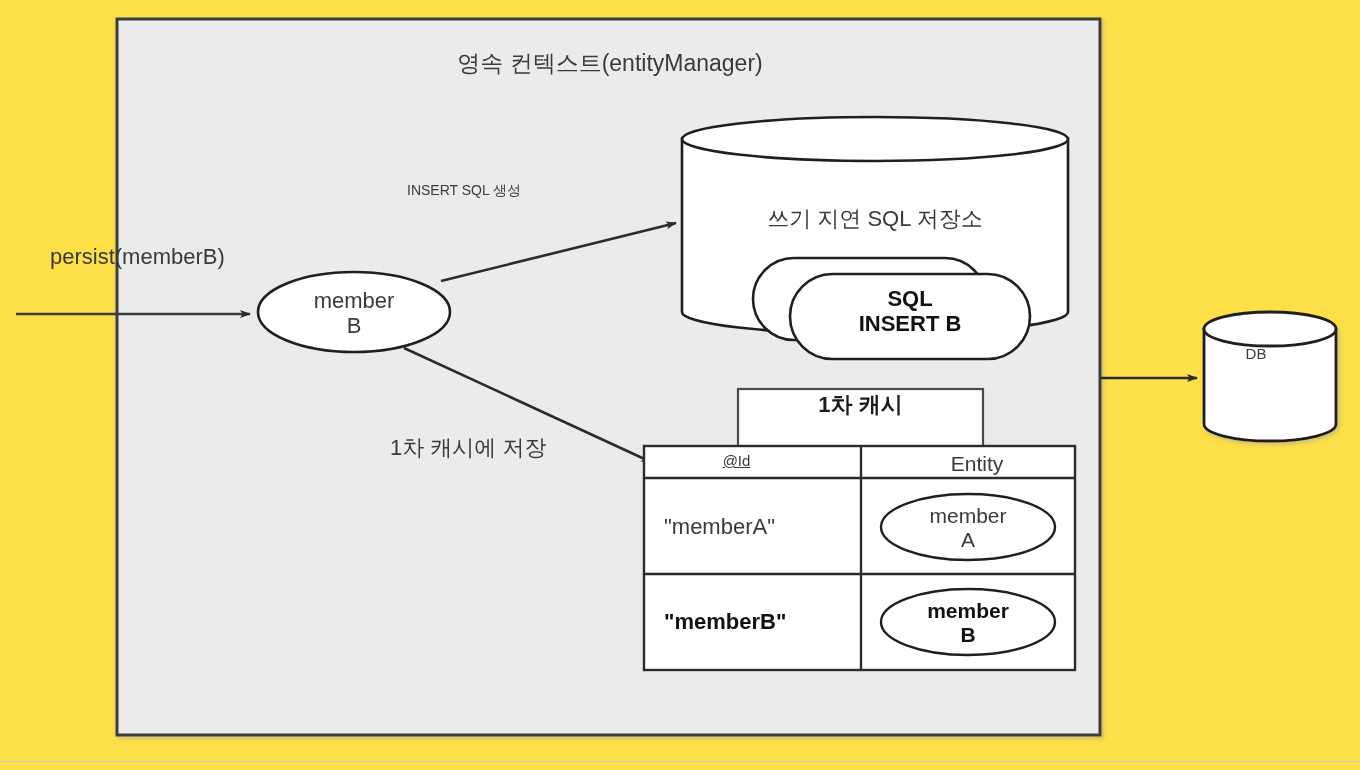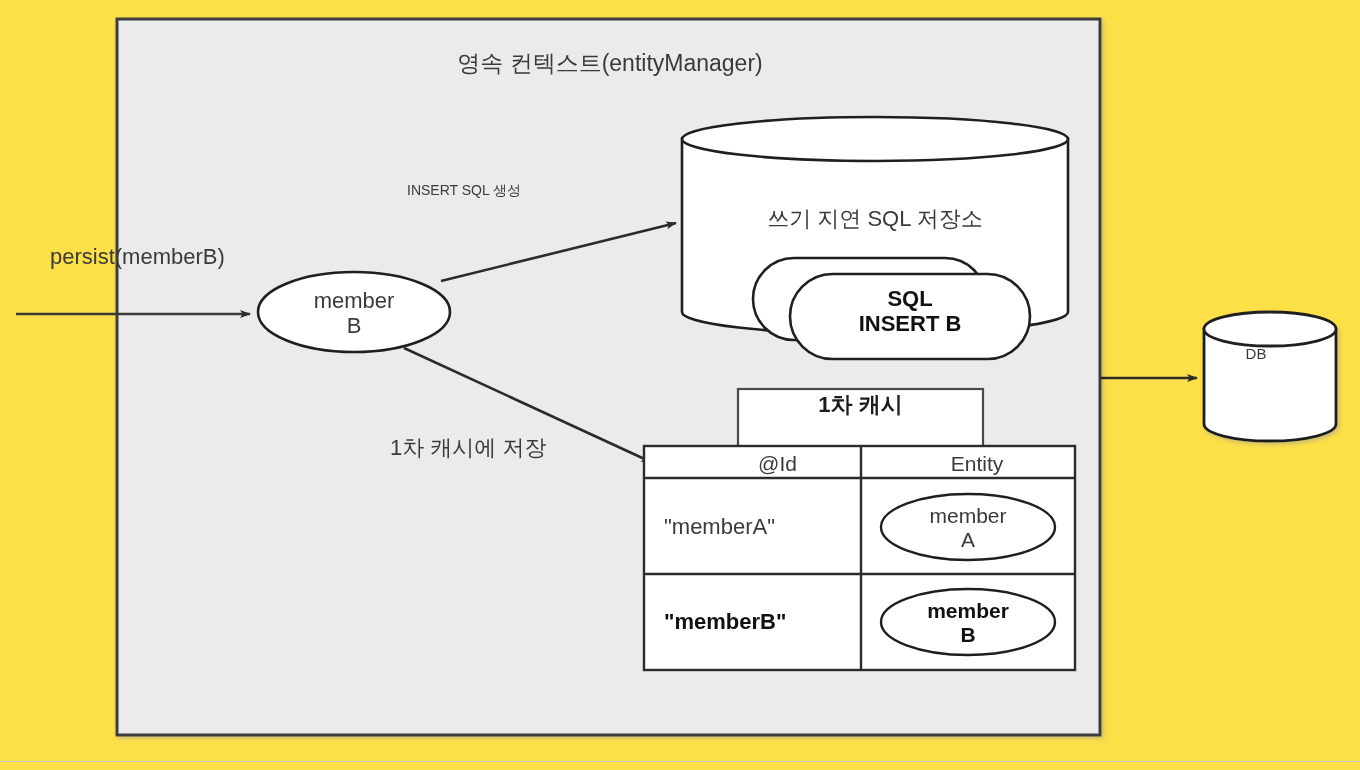--- a/index.html
+++ b/index.html
@@ -133,21 +133,21 @@
 
   <div class="lbl center-box" style="left:682px; top:206px; width:386px; font-size:22px;">쓰기 지연 SQL 저장소</div>
 
   <div class="lbl center-box bold" style="left:790px; top:286px; width:240px; font-size:22px;">
     <span>SQL</span>
     <span>INSERT B</span>
   </div>
 
   <div class="lbl center-box dark" style="left:738px; top:392px; width:245px; font-size:22px; font-weight:bold;">1차 캐시</div>
 
-  <div class="lbl center-box" style="left:669px; top:452px; width:217px; font-size:21px;">@Id</div>
+  <div class="lbl center-box" style="left:628px; top:452px; width:217px; font-size:15px;text-decoration:underline;">@Id</div>
 
   <div class="lbl center-box" style="left:861px; top:452px; width:232px; font-size:21px;">Entity</div>
 
   <div class="lbl" style="left:664px; top:514px; font-size:22px;">"memberA"</div>
 
   <div class="lbl center-box" style="left:881px; top:504px; width:174px; font-size:21px;">
     <span>member</span>
     <span>A</span>
   </div>
 

